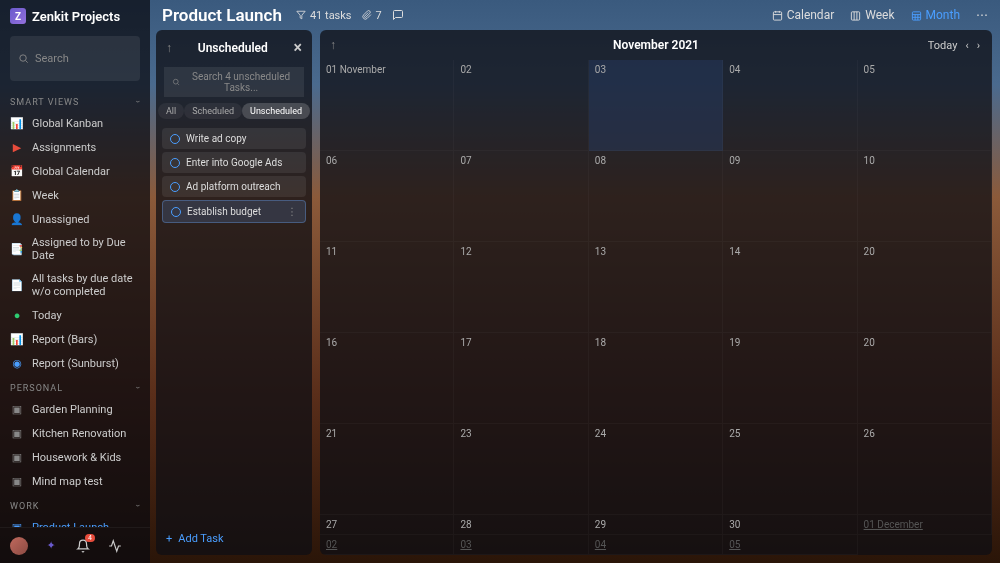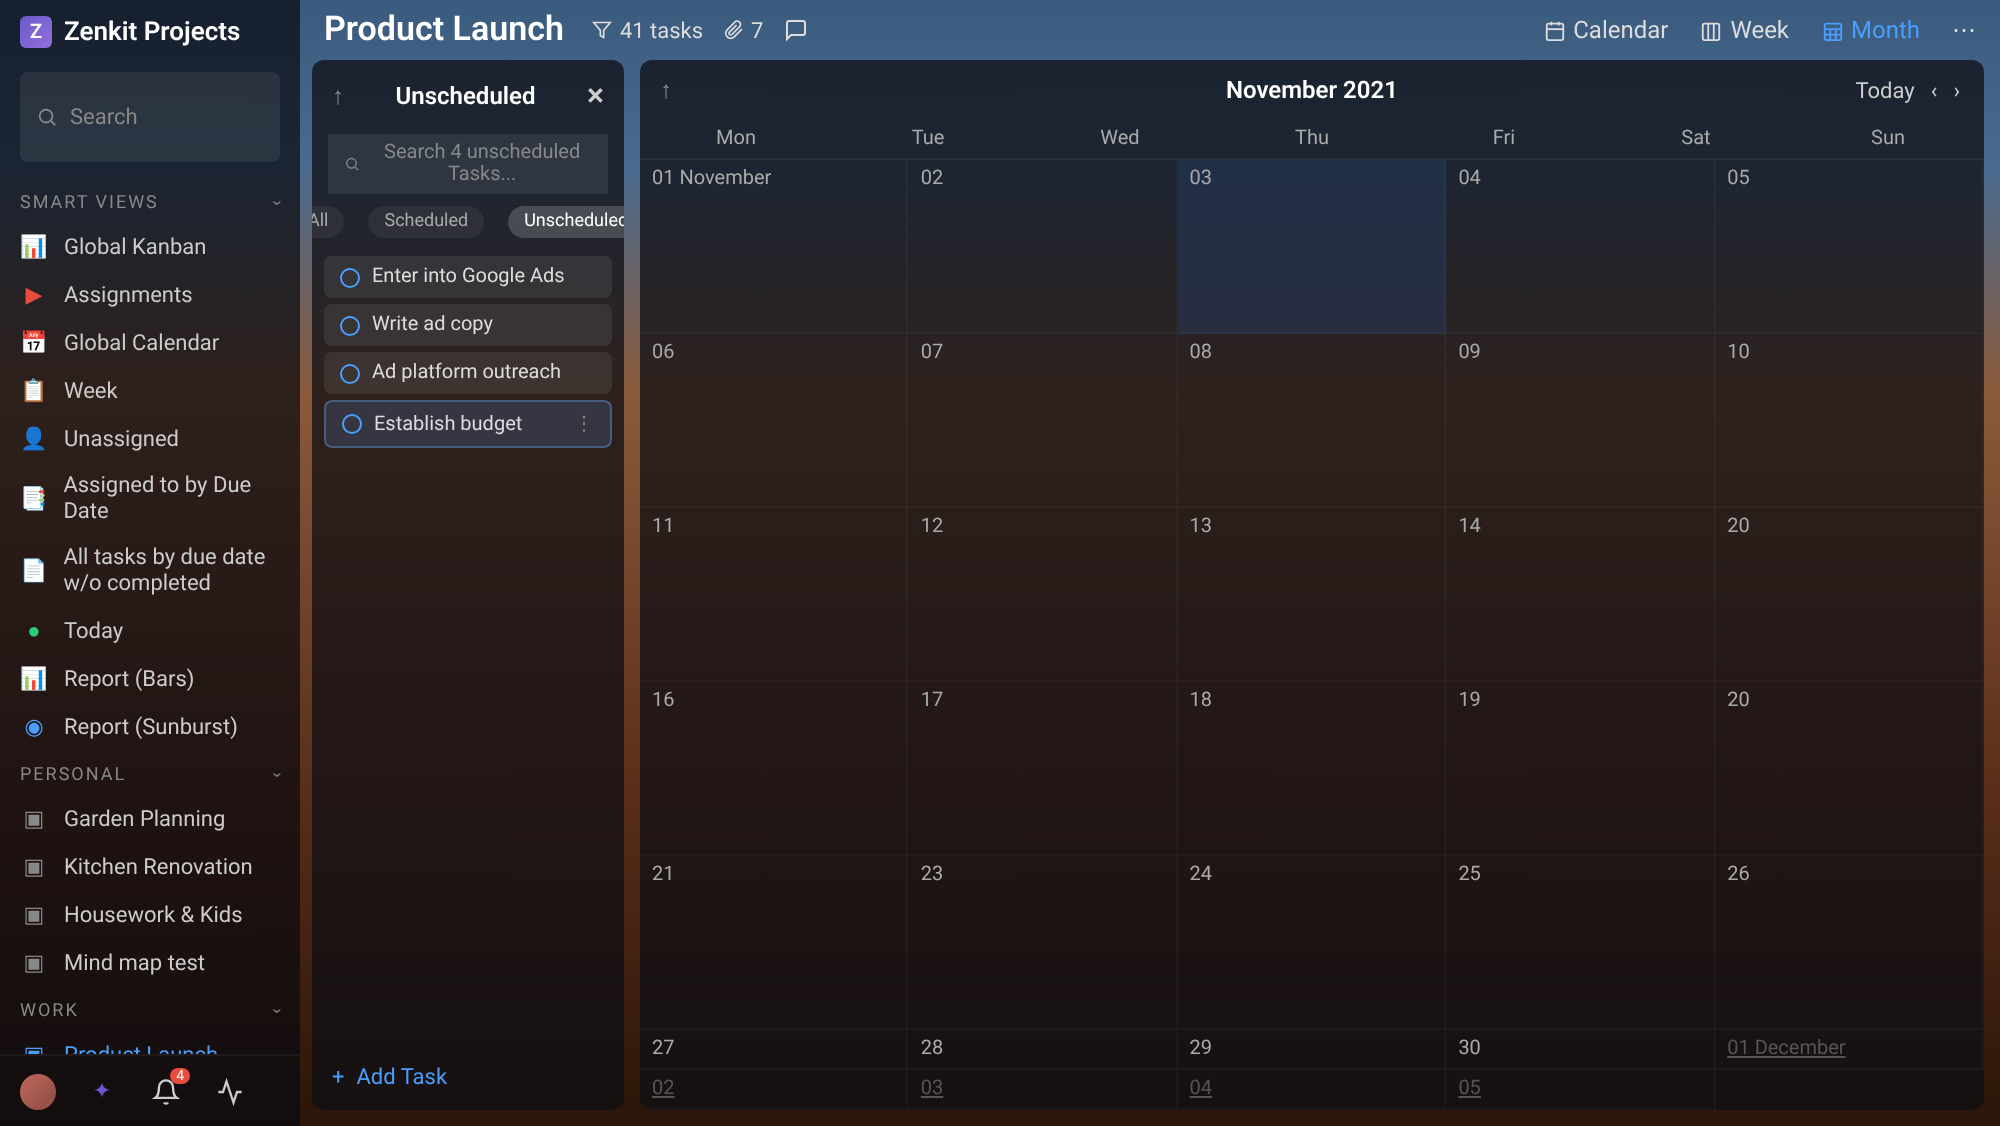--- a/index.html
+++ b/index.html
@@ -23,21 +23,21 @@
 .topbar-spacer { flex: 1; }
 .topbar-right { display: flex; align-items: center; gap: 16px; font-size: 12px; color: #ddd; }
 .topbar-right .view-btn { display: flex; align-items: center; gap: 4px; cursor: pointer; }
 .view-btn.active { color: #4a9eff; }
 .content { flex: 1; display: flex; gap: 8px; padding: 0 8px 8px 6px; overflow: hidden; }
 .panel { background: rgba(15,15,20,0.75); border-radius: 6px; display: flex; flex-direction: column; overflow: hidden; }
 .unscheduled-panel { width: 156px; }
 .up-header { display: flex; align-items: center; justify-content: space-between; padding: 8px 10px; font-size: 12px; font-weight: 600; color: #fff; }
 .up-close { cursor: pointer; font-size: 16px; color: #ccc; }
 .up-search { margin: 2px 8px 6px; background: rgba(255,255,255,0.08); border-radius: 0; padding: 4px 8px; display: flex; align-items: center; gap: 6px; font-size: 10px; color: #888; text-align: center; }
-.up-filters { display: flex; gap: 12px; justify-content: center; margin-bottom: 6px; }
+.up-filters { display: flex; gap: 0; justify-content: center; margin-bottom: 6px; }
 .up-filter { font-size: 9px; padding: 3px 8px; border-radius: 10px; background: rgba(255,255,255,0.06); color: #aaa; cursor: pointer; }
 .up-filter.active { background: rgba(255,255,255,0.18); color: #fff; }
 .task-item { margin: 3px 6px; background: rgba(255,255,255,0.08); border-radius: 4px; padding: 5px 8px; display: flex; align-items: center; gap: 6px; font-size: 10px; color: #ddd; cursor: pointer; }
 .task-item.selected { background: rgba(80,120,180,0.25); border: 1px solid rgba(100,150,220,0.4); }
 .task-circle { width: 10px; height: 10px; border: 1.5px solid #4a9eff; border-radius: 50%; flex-shrink: 0; }
 .task-more { margin-left: auto; color: #888; }
 .add-task { margin-top: auto; padding: 10px; display: flex; align-items: center; gap: 6px; font-size: 11px; color: #4a9eff; cursor: pointer; }
 .calendar-panel { flex: 1; }
 .cal-header { display: flex; align-items: center; justify-content: center; padding: 8px 12px; position: relative; }
 .cal-month { font-size: 12px; font-weight: 600; color: #fff; }
@@ -245,25 +245,25 @@
         <span>Search 4 unscheduled Tasks...</span>
       </div>
       <div class="up-filters">
         <span class="up-filter">All</span>
         <span class="up-filter">Scheduled</span>
         <span class="up-filter active">Unscheduled</span>
       </div>
       <div id="tasks-list">
           <div class="task-item">
             <span class="task-circle"></span>
-            <span>Enter into Google Ads</span>
+            <span>Write ad copy</span>
           </div>
           <div class="task-item">
             <span class="task-circle"></span>
-            <span>Write ad copy</span>
+            <span>Enter into Google Ads</span>
           </div>
           <div class="task-item">
             <span class="task-circle"></span>
             <span>Ad platform outreach</span>
           </div>
           <div class="task-item selected">
             <span class="task-circle"></span>
             <span>Establish budget</span>
             <span class="task-more">⋮</span>
           </div>
@@ -277,29 +277,20 @@
     <div class="panel calendar-panel">
       <div class="cal-header">
         <span class="cal-coll">↑</span>
         <span class="cal-month">November 2021</span>
         <div class="cal-nav">
           <span>Today</span>
           <span>‹</span>
           <span>›</span>
         </div>
       </div>
-      <div class="cal-day-headers" id="cal-day-headers">
-          <div class="dh">Mon</div>
-          <div class="dh">Tue</div>
-          <div class="dh">Wed</div>
-          <div class="dh">Thu</div>
-          <div class="dh">Fri</div>
-          <div class="dh">Sat</div>
-          <div class="dh">Sun</div>
-        </div>
       <div class="cal-grid" id="cal-grid">
           <div class="cal-cell">01 November</div>
           <div class="cal-cell">02</div>
           <div class="cal-cell today-cell">03</div>
           <div class="cal-cell">04</div>
           <div class="cal-cell">05</div>
           <div class="cal-cell">06</div>
           <div class="cal-cell">07</div>
           <div class="cal-cell">08</div>
           <div class="cal-cell">09</div>

